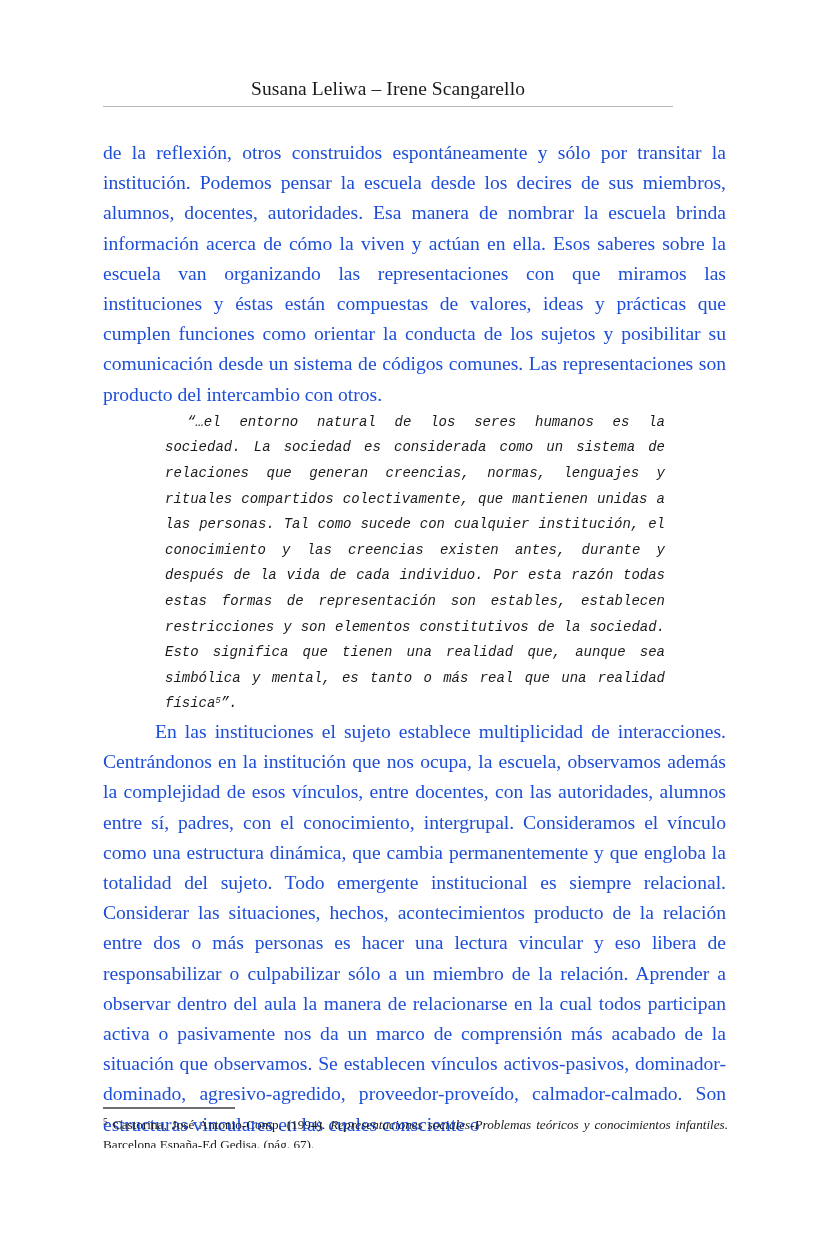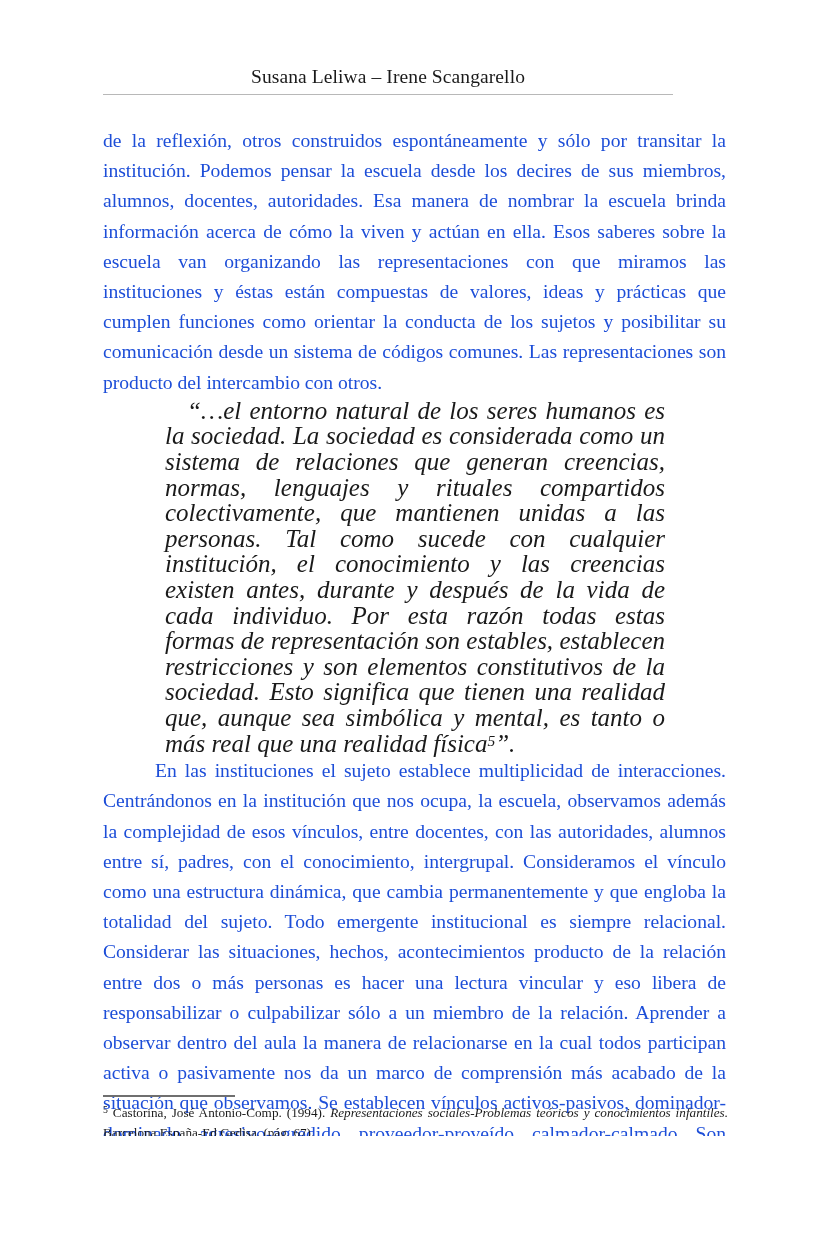--- a/index.html
+++ b/index.html
@@ -11,20 +11,21 @@
 
   .page {
     position: relative;
     width: 828px;
     height: 1136px;
     background: #ffffff;
     overflow: hidden;
     font-family: "Liberation Serif", "DejaVu Serif", serif;
     color: #1a1a1a;
     box-sizing: border-box;
+    margin-top: 12px;
   }
 
   
   .running-head {
     position: absolute;
     left: 103px;
     top: 64px;
     width: 570px;
     text-align: center;
     font-size: 19.5px;
@@ -64,26 +65,27 @@
     text-indent: 52px;
   }
 
   
   blockquote.quote {
     margin: 0;
     padding: 0;
     width: 500px;
     margin-left: 62px;
     font-style: italic;
-    font-size: 25px;
+    font-size: 14px;
     line-height: 25.6px;
     text-align: justify;
     text-justify: inter-word;
     text-indent: 22px;
     color: #1a1a1a;
+    font-family: Liberation Mono, monospace;
   }
 
   sup.fnref {
     font-size: 0.62em;
     vertical-align: 0.42em;
     line-height: 0;
     font-style: italic;
   }
 
   

